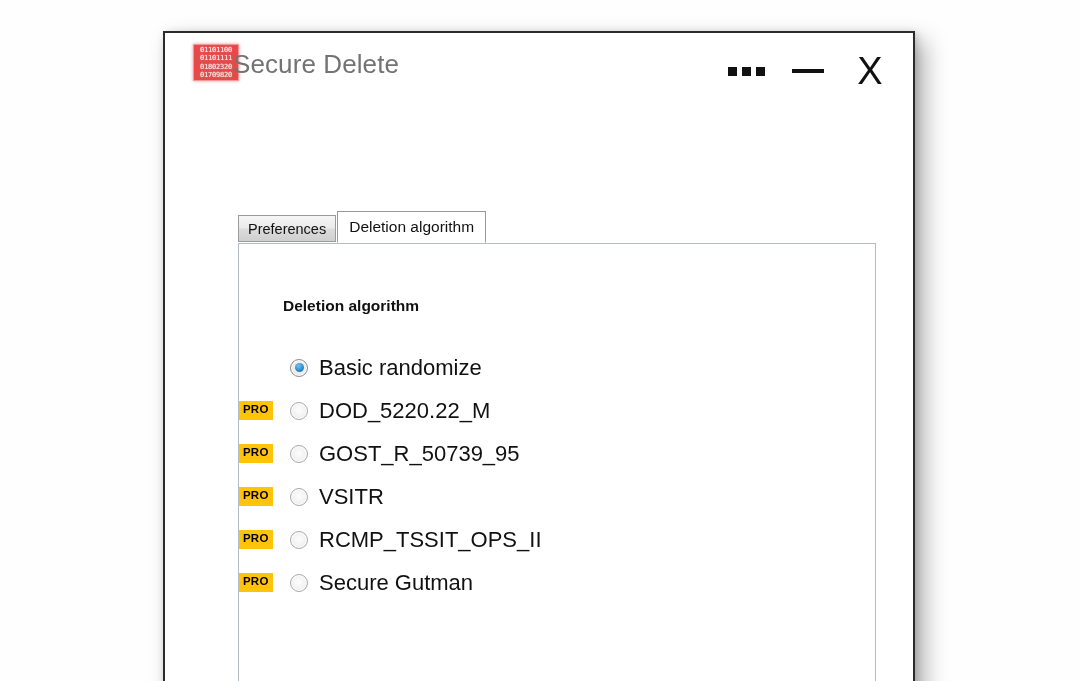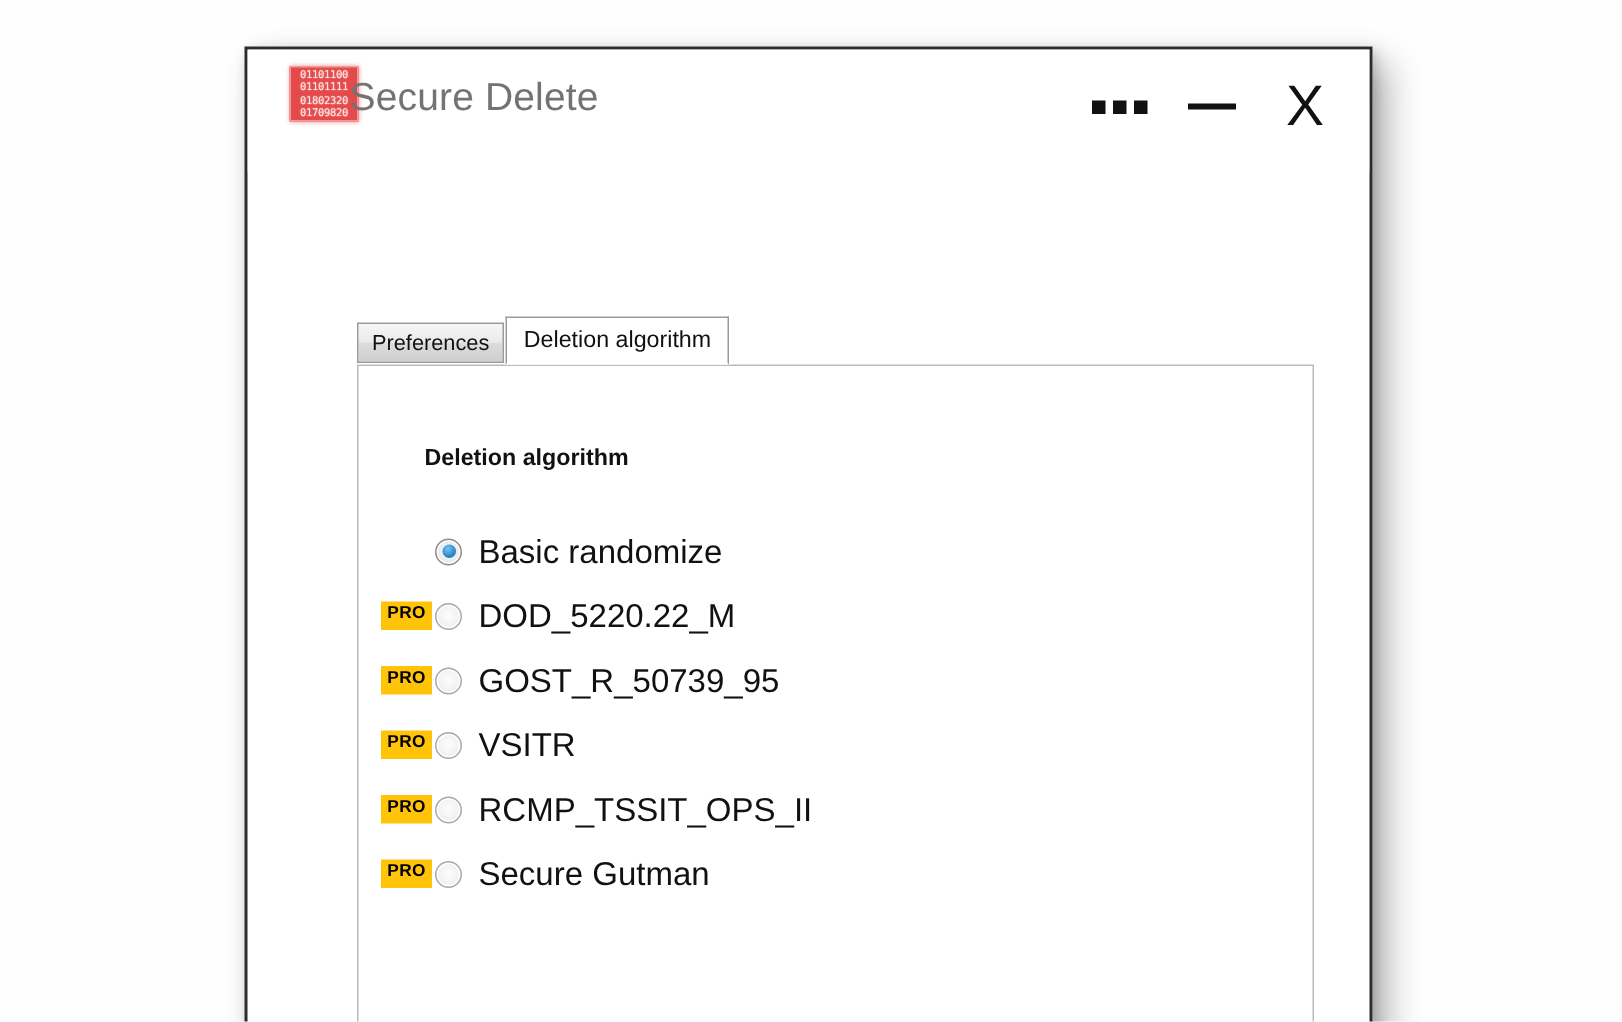--- a/index.html
+++ b/index.html
@@ -205,23 +205,22 @@
     height: 43px;
     display: flex;
     align-items: center;
     cursor: default;
   }
   .pro-slot {
     width: 51px;
     flex: 0 0 51px;
     display: flex;
     align-items: center;
-    padding-left: 15px;
-    box-sizing: border-box;
-    justify-content: center;
+    padding-left: 1px;
+    box-sizing: border-box;
   }
   .pro-badge {
     display: inline-block;
     background: #ffc40a;
     color: #000000;
     font-size: 11.5px;
     font-weight: bold;
     line-height: 1;
     padding: 3px 4px 4px 4px;
     letter-spacing: 0.2px;

